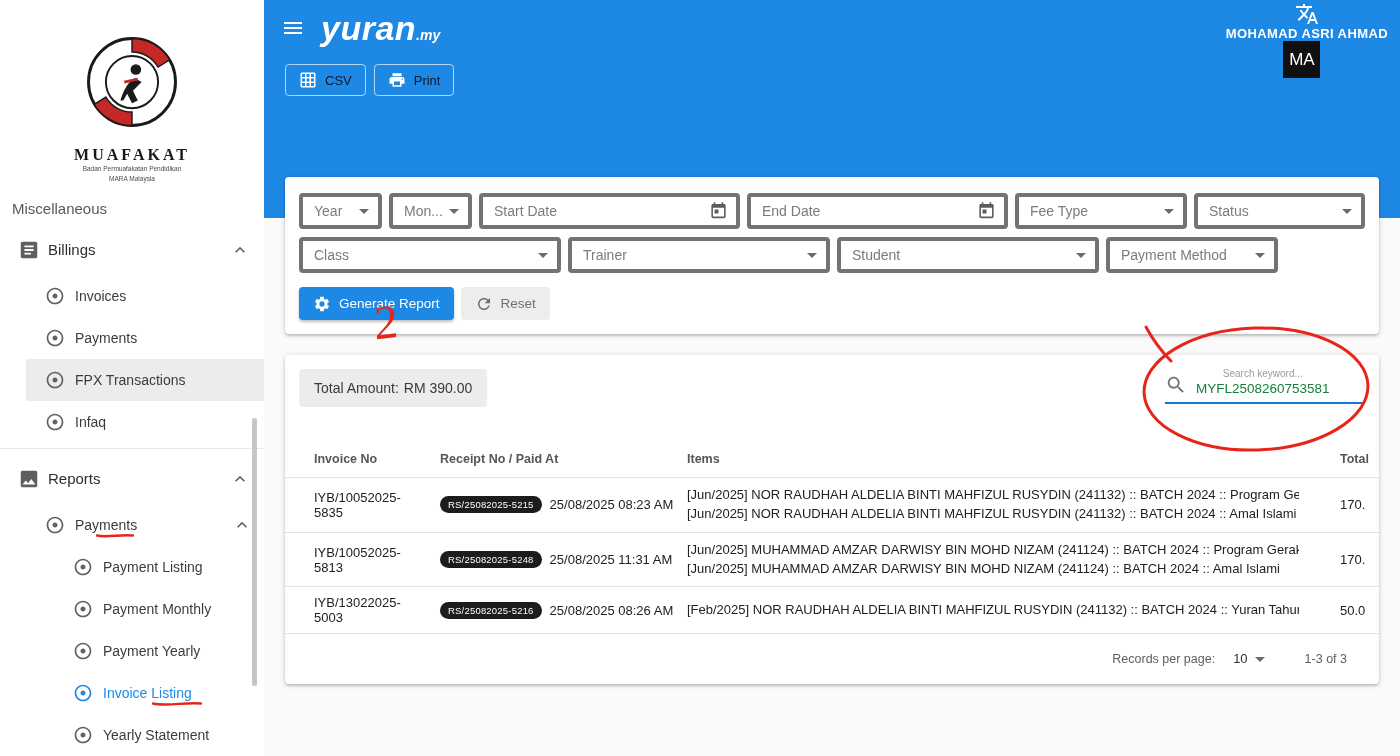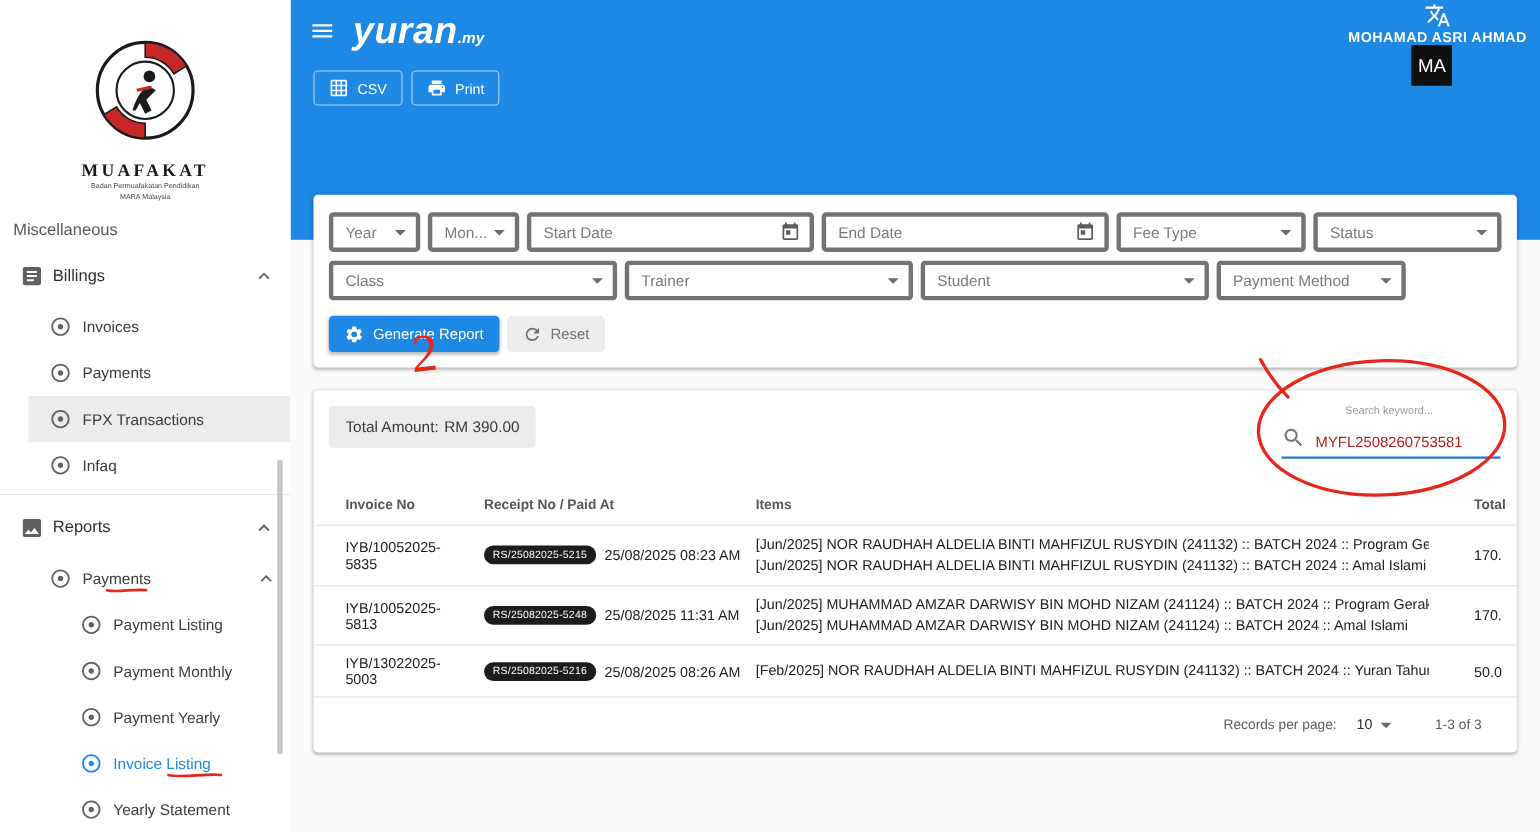--- a/index.html
+++ b/index.html
@@ -52,21 +52,21 @@
   .topbar-right { margin-left:auto; display:flex; align-items:center;flex-direction:column; }
   .tb-icon { width:24px; height:24px; color:#fff; cursor:pointer; margin-left:26px; }
   .tb-icon svg { display:block; width:100%; height:100%; }
   .username { margin-left:26px; font-size:13px; font-weight:600; letter-spacing:.4px; color:#fff; }
   .avatar { margin-left:16px; width:37px; height:37px; background:#101010; color:#fff; display:flex; align-items:center; justify-content:center; font-size:17px; font-weight:500; cursor:pointer; }
 
   .titlerow { display:flex; justify-content:space-between; align-items:flex-end; padding:8px 21px 0; }
   .page-title { font-size:34px; font-weight:400; color:#fff; letter-spacing:.3px; }
   .page-subtitle { font-size:15px; color:rgba(255,255,255,.78); margin-top:9px; }
   .headbtns { display:flex; gap:8px; margin-bottom:2px; }
-  .outline-btn { display:flex; align-items:center; gap:8px; border:1px solid rgba(255,255,255,.65); border-radius:4px; background:transparent; color:#ffffff; font-size:13px; padding:6px 13px; cursor:pointer; font-family:inherit; }
+  .outline-btn { display:flex; align-items:center; gap:8px; border:1px solid rgba(255,255,255,.65); border-radius:4px; background:transparent; color:#0f172a; font-size:13px; padding:6px 13px; cursor:pointer; font-family:inherit; }
   .outline-btn .bicon { width:18px; height:18px; color:#fff; }
   .outline-btn .bicon svg { display:block; width:100%; height:100%; }
 
   .content { padding:0 21px; margin-top:-41px; position:relative; z-index:3; }
   .card { background:#fff; border-radius:4px; box-shadow:0 1px 5px rgba(0,0,0,.2), 0 2px 2px rgba(0,0,0,.12); }
 
   
   .filter-card { padding:16px 14px 14px; }
   .frow { display:flex; gap:7px; margin-bottom:8px; }
   .field { height:36px; border:4px solid #737373; border-radius:4px; display:flex; align-items:center; padding:0 28px 0 11px; color:#7b7b7b; font-size:14px; position:relative; background:#fff; cursor:pointer; white-space:nowrap; overflow:hidden; }
@@ -86,21 +86,21 @@
   .btn-icon svg { display:block; width:100%; height:100%; }
 
   
   .results-card { margin-top:21px; position:relative; padding:14px 0 6px; overflow:hidden; }
   .total-chip { display:inline-flex; gap:5px; margin-left:14px; background:#ececec; border-radius:4px; padding:11px 15px; font-size:14px; color:#3a3a3a; }
   .search { position:absolute; top:13px; right:15px; width:199px; border-bottom:2px solid #1976d2; display:flex; align-items:flex-end; gap:9px; padding-bottom:5px; cursor:text;text-align:center; }
   .search-icon { width:22px; height:22px; color:#757575; margin-bottom:1px; }
   .search-icon svg { display:block; width:100%; height:100%; }
   .search-text { display:flex; flex-direction:column; line-height:1.1; }
   .search-label { font-size:10px; color:#9a9a9a; }
-  .search-value { font-size:13.5px; color:#b91c1c; margin-top:16px; white-space:nowrap; }
+  .search-value { font-size:13.5px; color:#15803d; margin-top:3px; white-space:nowrap; }
 
   table.report { width:100%; border-collapse:collapse; table-layout:fixed; margin-top:34px; }
   table.report th { text-align:left; font-size:12.5px; color:#565656; font-weight:600; padding:11px 12px 11px 29px; border-bottom:1px solid #e3e3e3; }
   table.report td { font-size:13px; color:#212121; padding:8px 12px 8px 29px; border-bottom:1px solid #e3e3e3; vertical-align:middle; }
   .receipt-cell { display:flex; align-items:center; gap:8px; }
   .pill { background:#1c1c1c; color:#fff; font-size:9.5px; padding:3px 8px; border-radius:10px; letter-spacing:.2px; white-space:nowrap; }
   .paid-at { font-size:13px; color:#212121; white-space:nowrap; }
   .item-line { line-height:1.45; white-space:nowrap; overflow:hidden; }
   .total-cell { white-space:nowrap; overflow:hidden; }
   .pagination { display:flex; justify-content:flex-end; align-items:center; padding:17px 32px 12px; font-size:12.5px; color:#5d5d5d; }

